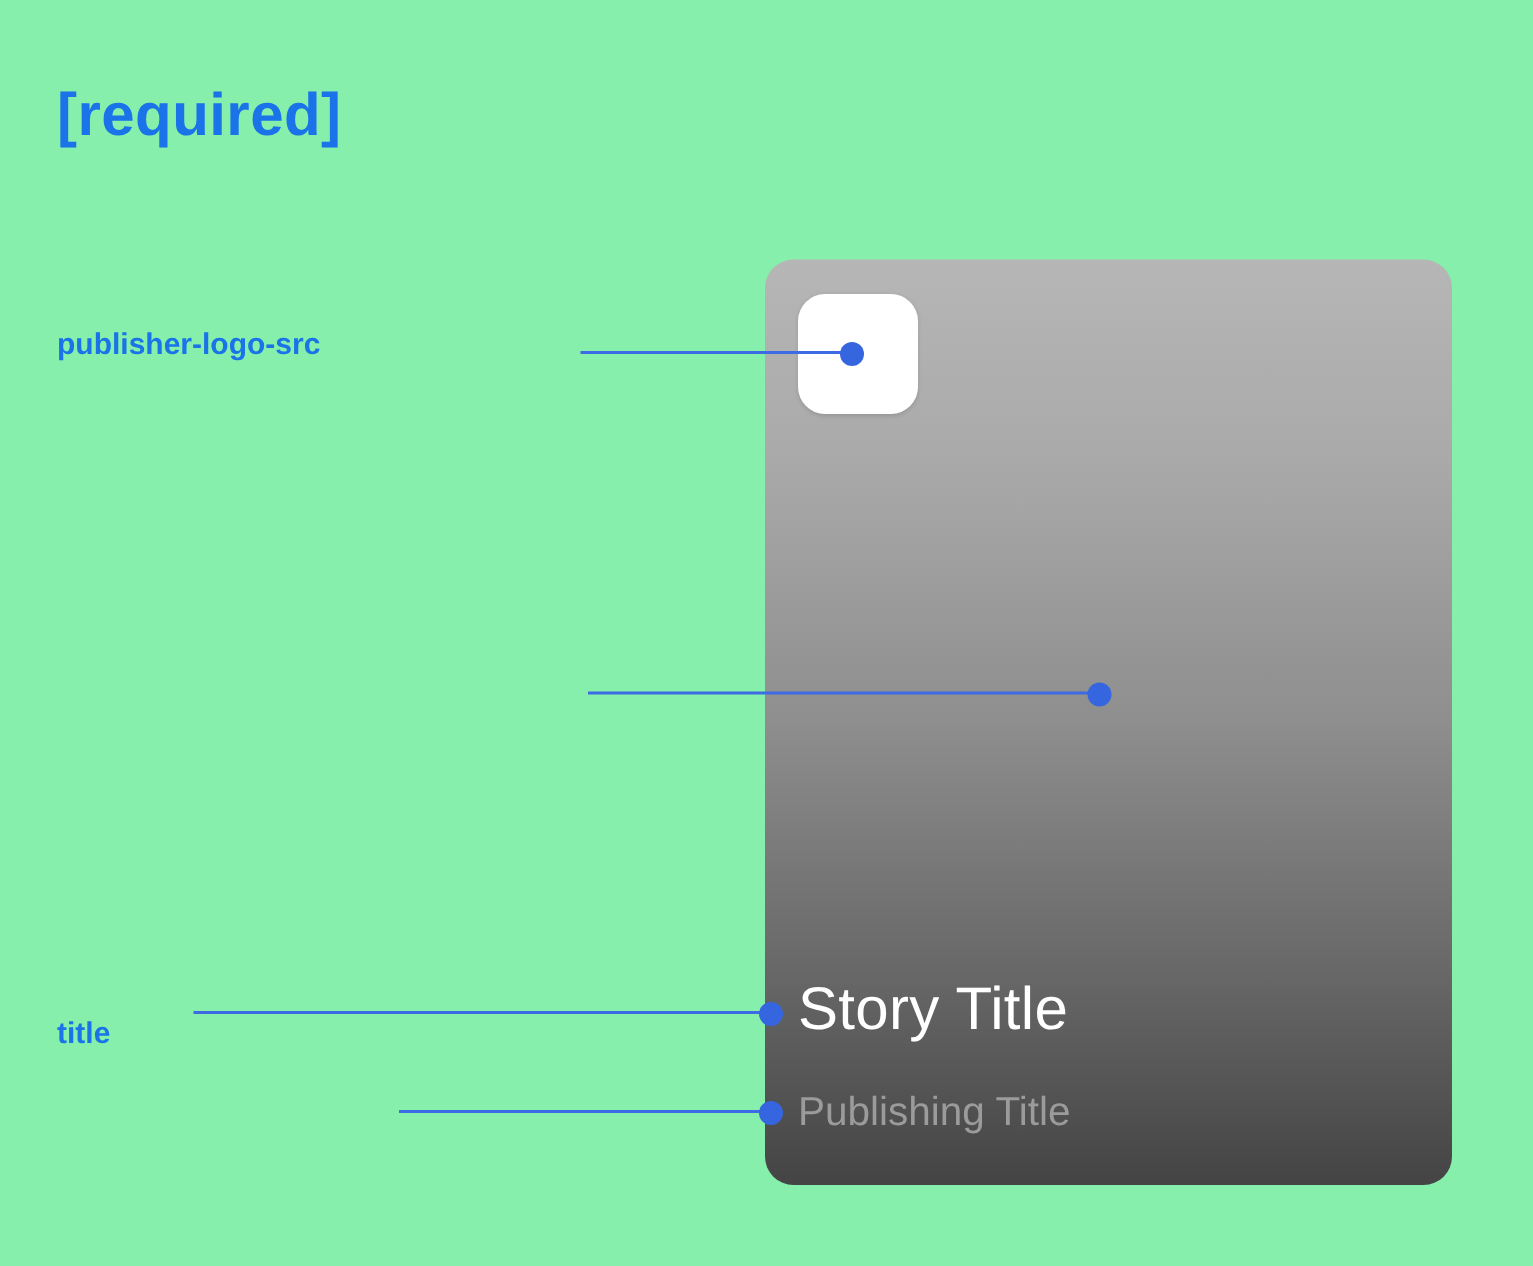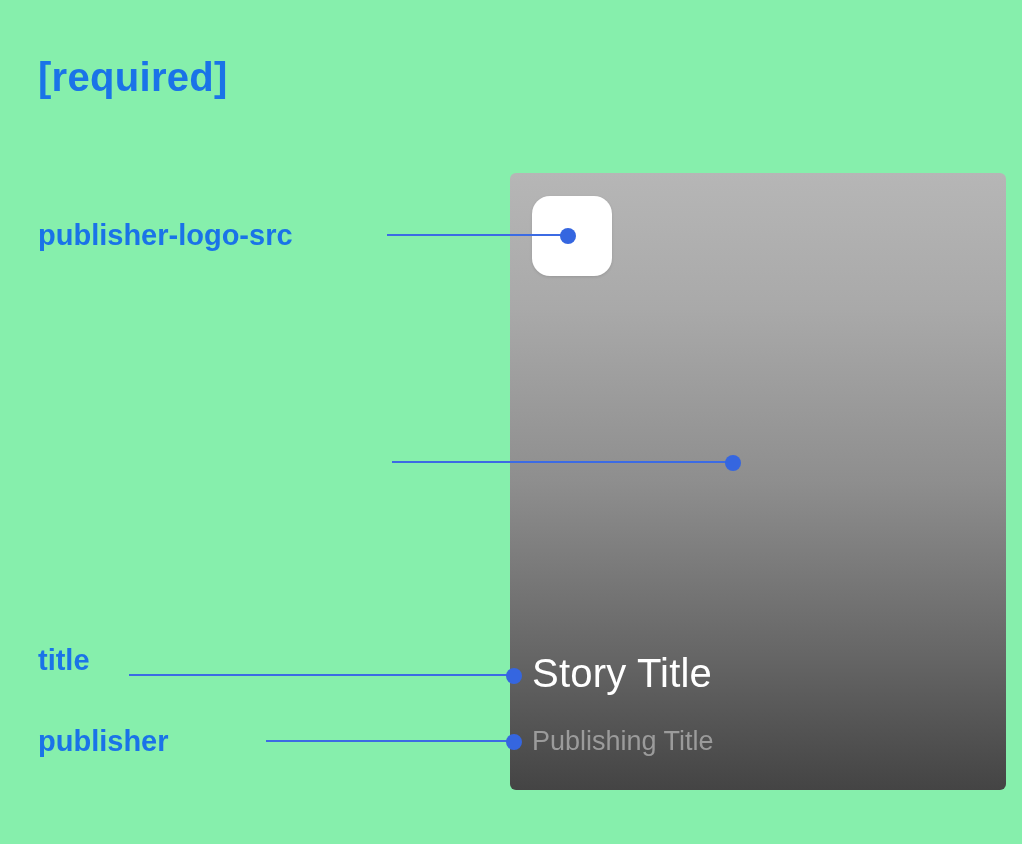--- a/index.html
+++ b/index.html
@@ -25,23 +25,23 @@
       font-size: 40px;
       font-weight: 700;
       color: #1a73e8;
       letter-spacing: 0.3px;
     }
     
     .story-card {
       position: absolute;
       left: 510px;
       top: 173px;
-      width: 496px;
+      width: 458px;
       height: 617px;
-      border-radius: 6px;
+      border-radius: 19px;
       background: linear-gradient(to bottom,
         #b6b6b6 0%,
         #a9a9a9 22%,
         #8e8e8e 50%,
         #666666 78%,
         #444444 100%);
     }
     .logo-square {
       position: absolute;
       left: 22px;
@@ -67,21 +67,21 @@
       left: 22px;
       top: 553px;
       font-size: 27px;
       font-weight: 400;
       color: #9b9b9b;
       white-space: nowrap;
     }
     
     .ann-label {
       position: absolute;
-      font-size: 29px;
+      font-size: 20px;
       font-weight: 700;
       color: #1a73e8;
       white-space: nowrap;
       text-align: center;
     }
     .ann-line {
       position: absolute;
       height: 2px;
       background: #3c6be4;
     }
@@ -106,21 +106,20 @@
     <div class="publishing-info">Publishing Title</div>
   </div>
 
   <span class="ann-label" style="left:38px; top:219px;">publisher-logo-src</span>
   <span class="ann-line" style="left:387px; top:234px; width:176px;"></span>
   <span class="ann-dot" style="left:560px; top:228px;"></span>
 
   <span class="ann-line" style="left:392px; top:461px; width:336px;"></span>
   <span class="ann-dot" style="left:725px; top:455px;"></span>
 
-  <span class="ann-label" style="left:38px; top:644px;">title</span>
+  <span class="ann-label" style="left:38px; top:678px;">title</span>
   <span class="ann-line" style="left:129px; top:674px; width:382px;"></span>
   <span class="ann-dot" style="left:506px; top:668px;"></span>
 
-  <span class="ann-label" style="left:38px; top:725px;">publisher</span>
   <span class="ann-line" style="left:266px; top:740px; width:245px;"></span>
   <span class="ann-dot" style="left:506px; top:734px;"></span>
 
 </div>
 
 </body></html>

